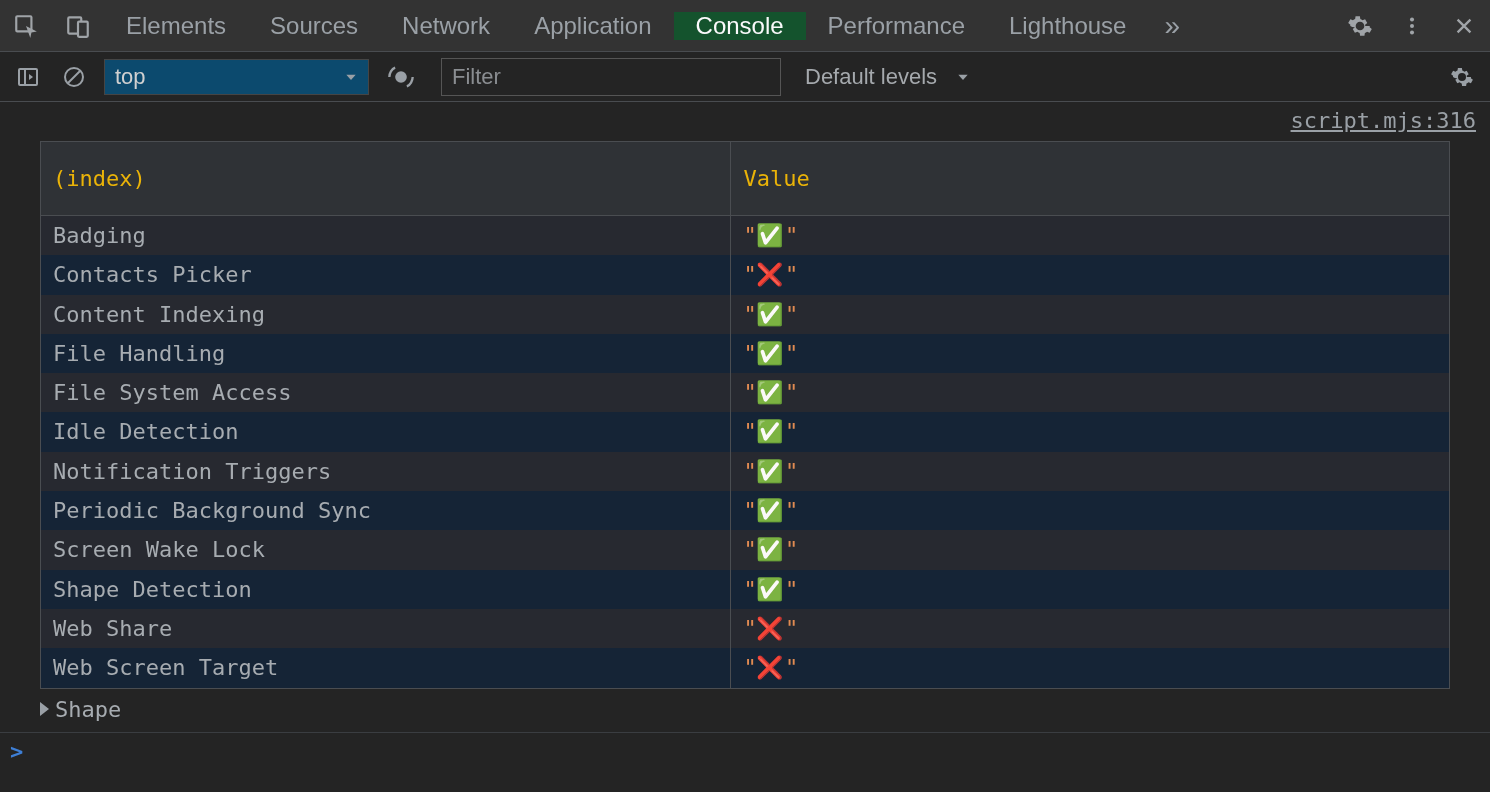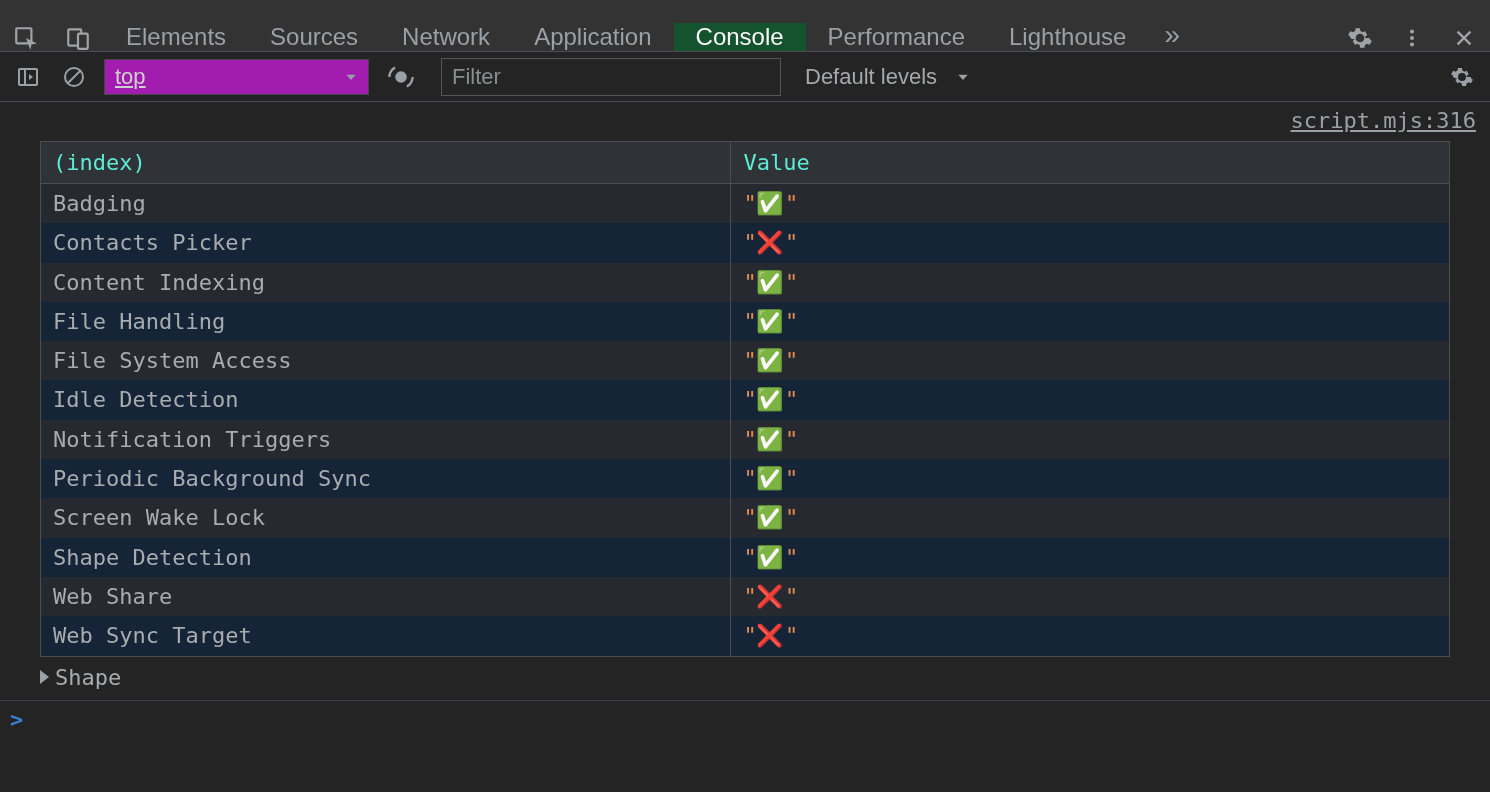--- a/index.html
+++ b/index.html
@@ -8,21 +8,21 @@
     height: 792px;
     background: #242424;
     font-family: "Helvetica Neue", Arial, sans-serif;
     color: #9aa0a6;
     overflow: hidden;
     font-size: 22px;
   }
   
   .tabbar {
     display: flex;
-    align-items: flex-end;
+    align-items: center;
     height: 52px;
     border-bottom: 1px solid #494c50;
     background: #333333;
   }
   .tabbar .icon-slot {
     width: 52px;
     display: flex;
     align-items: center;
     justify-content: center;
   }
@@ -58,28 +58,27 @@
   }
   .subbar .slot {
     width: 40px; height: 40px;
     display: flex; align-items: center; justify-content: center;
   }
   .context-select {
     display: flex;
     align-items: center;
     justify-content: space-between;
     border: 1px solid #454545;
-    background: #a21caf;
+    background: #0c4a6e;
     height: 36px;
     padding: 0 10px;
     width: 265px;
     margin-left: 4px;
     color: #d0d0d0;
     font-size: 22px;
-    text-decoration: underline;
   }
   .filter-input {
     background: #242424;
     border: 1px solid #555;
     height: 38px;
     width: 340px;
     color: #f97316;
     font-size: 22px;
     padding: 0 10px;
     margin-left: 14px;
@@ -113,24 +112,24 @@
     margin: 0 40px 0 40px;
     border: 1px solid #4a4d51;
   }
   .dt {
     width: 100%;
     border-collapse: collapse;
     table-layout: fixed;
   }
   .dt th {
     background: #2f3236;
-    color: #5eead4;
+    color: #eab308;
     text-align: left;
     font-weight: 400;
-    padding: 8px 12px;
+    padding: 24px 12px;
     border-bottom: 1px solid #4a4d51;
     border-right: 1px solid #4a4d51;
     font-family: Menlo, Consolas, monospace;
     font-size: 22px;
   }
   .dt th:last-child { border-right: none; }
   .dt td {
     padding: 7px 12px;
     color: #a7acb1;
     border-right: 1px solid #4a4d51;
@@ -314,21 +313,21 @@
           </tr>
           <tr>
             <td>Shape Detection</td>
             <td><span class="val-q">"</span><span class="val-e">✅</span><span class="val-q">"</span></td>
           </tr>
           <tr>
             <td>Web Share</td>
             <td><span class="val-q">"</span><span class="val-e">❌</span><span class="val-q">"</span></td>
           </tr>
           <tr>
-            <td>Web Sync Target</td>
+            <td>Web Screen Target</td>
             <td><span class="val-q">"</span><span class="val-e">❌</span><span class="val-q">"</span></td>
           </tr>
         </tbody>
     </table>
   </div>
 
   <div class="object-row">
     <span class="tri"></span>
     <span>Shape</span>
   </div>

